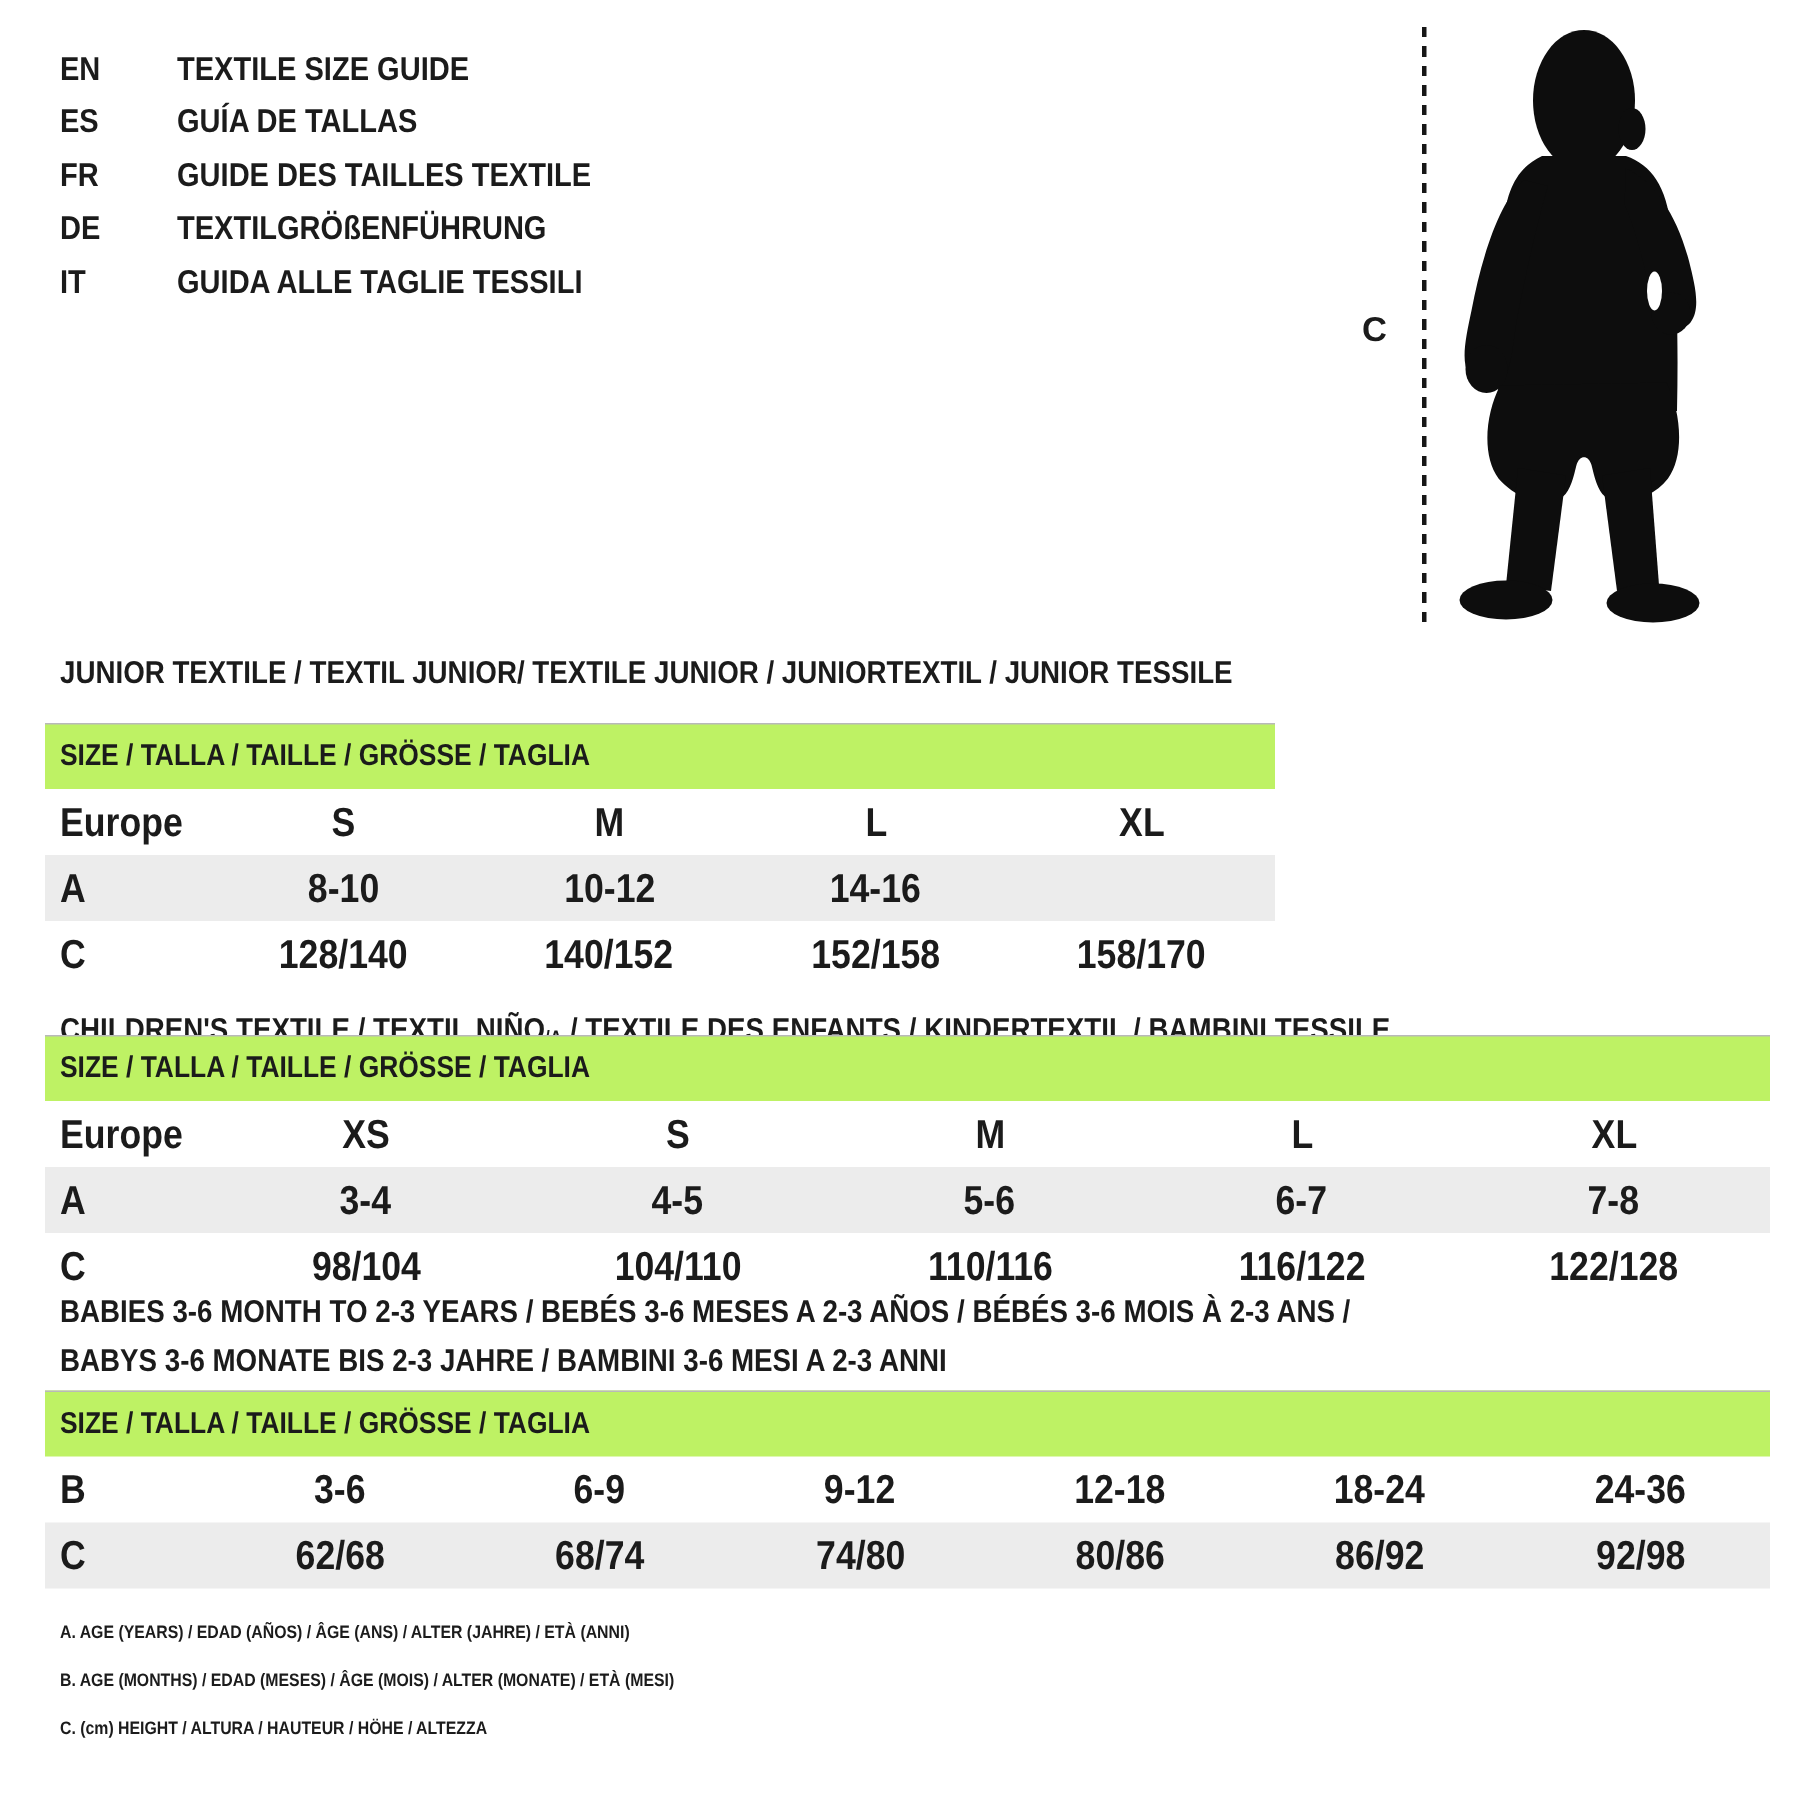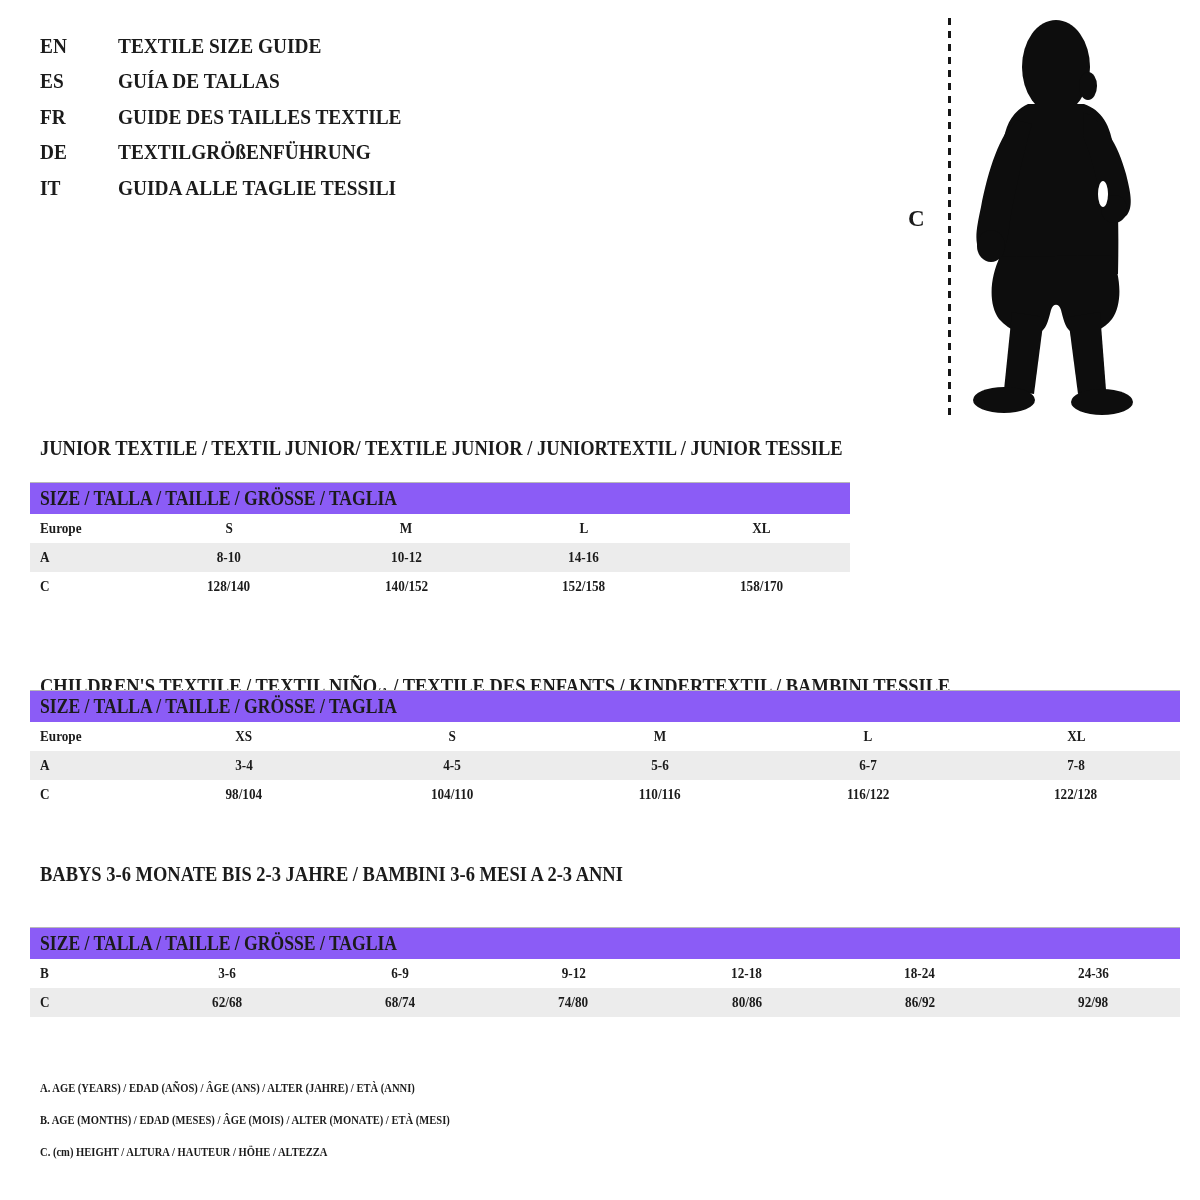--- a/index.html
+++ b/index.html
@@ -1,21 +1,21 @@
 <!DOCTYPE html>
 <html><head>
 <meta charset="utf-8">
 <style>
   * { margin:0; padding:0; box-sizing:border-box; }
   html,body { background:#ffffff; }
   .page {
     position:relative;
     width:1200px; height:1200px;
     background:#ffffff;
-    font-family:Liberation Serif, serif;
+    font-family:Liberation Sans, sans-serif;
     color:#1b1b1b;
     overflow:hidden;
   }
   .cond  { display:inline-block; transform:scaleX(0.88); transform-origin:0 50%; white-space:nowrap; }
   .condc { display:inline-block; transform:scaleX(0.88); transform-origin:50% 50%; white-space:nowrap; }
 
   
   .lang-block { position:absolute; left:40px; top:28px; }
   .lang-row { height:35.5px; display:flex; align-items:center; font-size:22px; font-weight:700; }
   .lang-code { width:78px; flex:0 0 78px; }
@@ -25,25 +25,25 @@
     position:absolute; left:948px; top:18px; width:3px; height:398px;
     background:repeating-linear-gradient(180deg,#161616 0 7px,transparent 7px 13px);
   }
   .measure-label { position:absolute; left:908px; top:206px; font-size:23px; font-weight:700; }
   .silhouette { position:absolute; left:966px; top:12px; }
 
   
   .section-title { position:absolute; left:40px; font-size:21px; font-weight:700; line-height:33px; }
   .size-table { position:absolute; left:30px; }
   .size-header {
-    height:32px; display:flex; align-items:center;
-    background:#8b5cf6; border-top:1px solid #b9b9b9;
+    height:44px; display:flex; align-items:center;
+    background:#bef264; border-top:1px solid #b9b9b9;
     padding-left:10px; font-size:20px; font-weight:700;
   }
-  .trow { display:grid; height:29px; align-items:center; font-size:15px; font-weight:700; }
+  .trow { display:grid; height:44px; align-items:center; font-size:27px; font-weight:700; }
   .cols4 { grid-template-columns:110px repeat(4,1fr); }
   .cols5 { grid-template-columns:110px repeat(5,1fr); }
   .cols6 { grid-template-columns:110px repeat(6,1fr); }
   .row-stripe { background:#ececec; }
   .cell { display:flex; align-items:center; justify-content:center; height:100%; }
   .cell.first { justify-content:flex-start; padding-left:10px; }
   .w-junior { width:820px; }
   .w-full   { width:1150px; }
   .subscript { font-size:13px; position:relative; top:3px; font-weight:700; }
 
@@ -219,20 +219,21 @@
       <span class="cell">
           <span class="condc">116/122</span>
         </span>
       <span class="cell">
           <span class="condc">122/128</span>
         </span>
     </div>
   </div>
 
   <div class="section-title" style="top:858px;">
+    <div><span class="cond">BABIES 3-6 MONTH TO 2-3 YEARS / BEBÉS 3-6 MESES A 2-3 AÑOS / BÉBÉS 3-6 MOIS À 2-3 ANS /</span></div>
     <div><span class="cond">BABYS 3-6 MONATE BIS 2-3 JAHRE / BAMBINI 3-6 MESI A 2-3 ANNI</span></div>
   </div>
   <div class="size-table w-full" style="top:927px;">
     <div class="size-header">
       <span class="cond">SIZE / TALLA / TAILLE / GRÖSSE / TAGLIA</span>
     </div>
     <div class="trow cols6">
       <span class="cell first">
           <span class="cond">B</span>
         </span>

